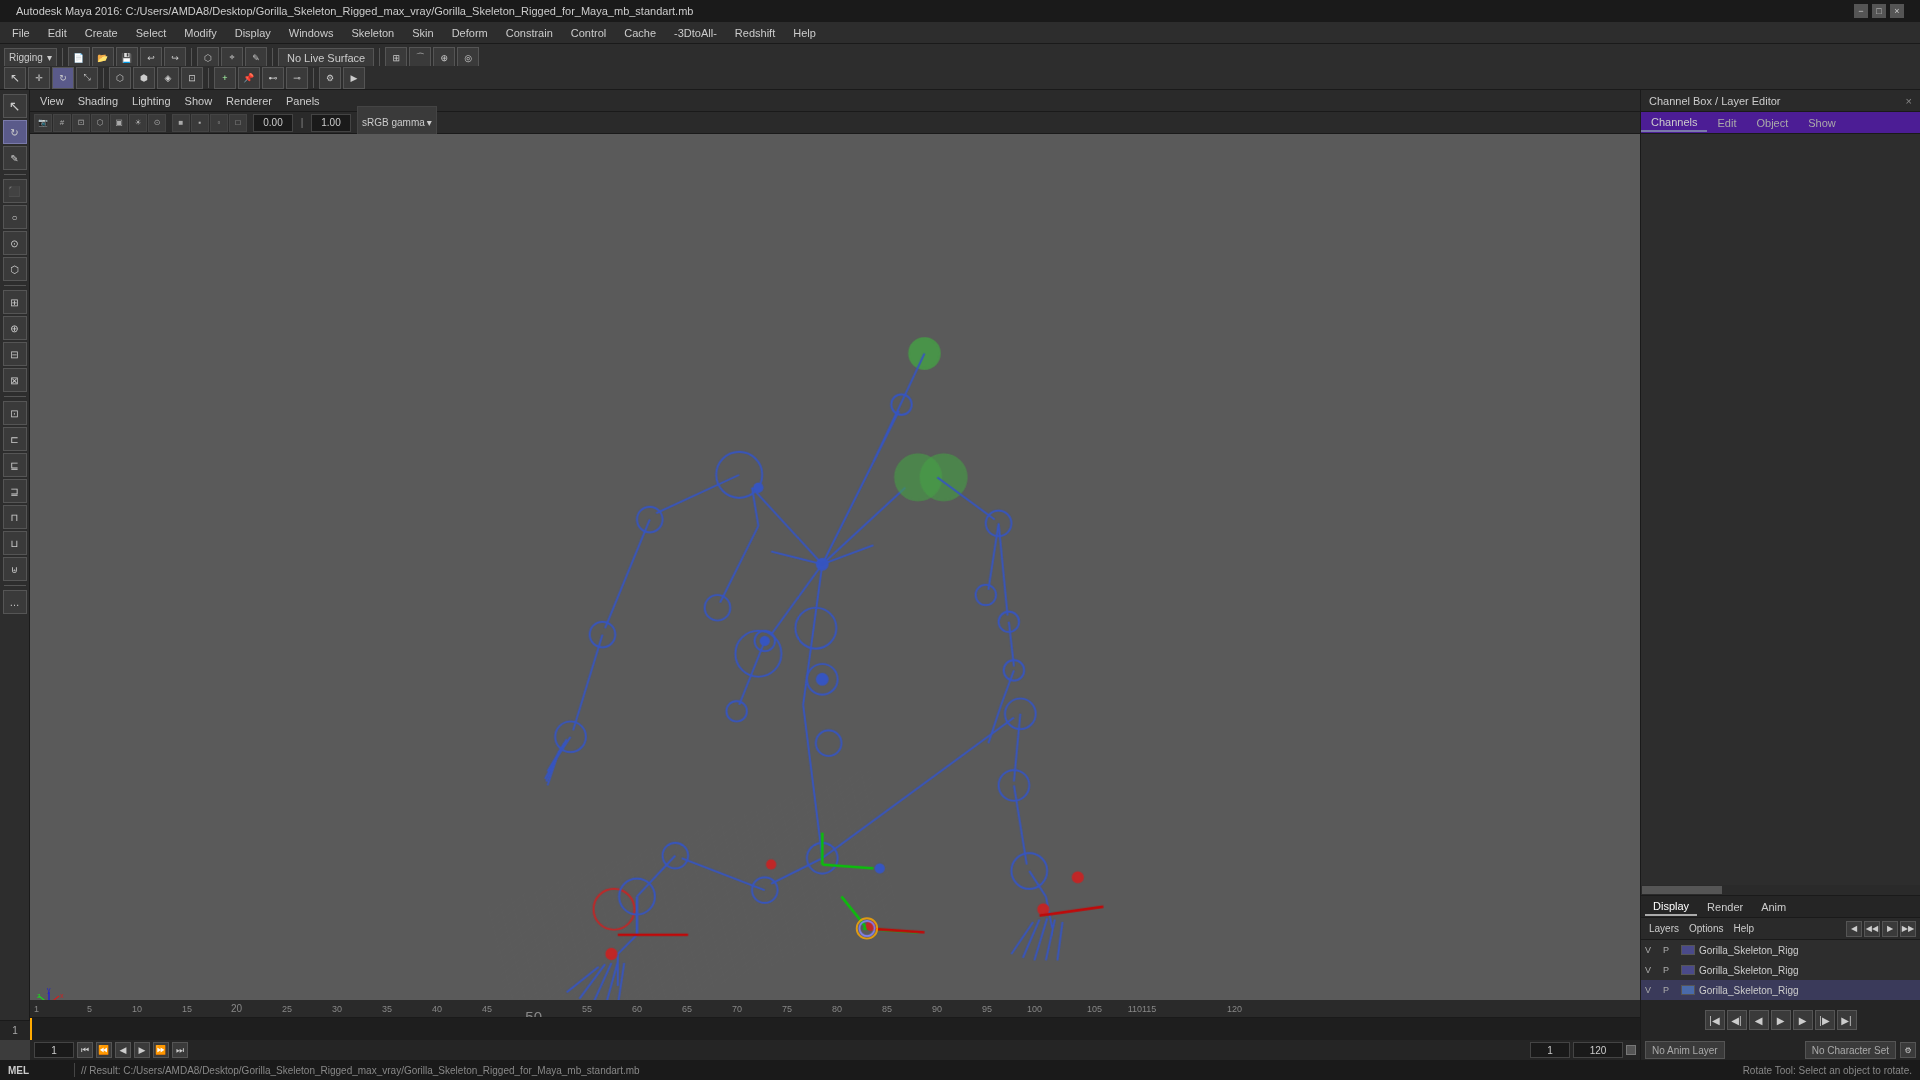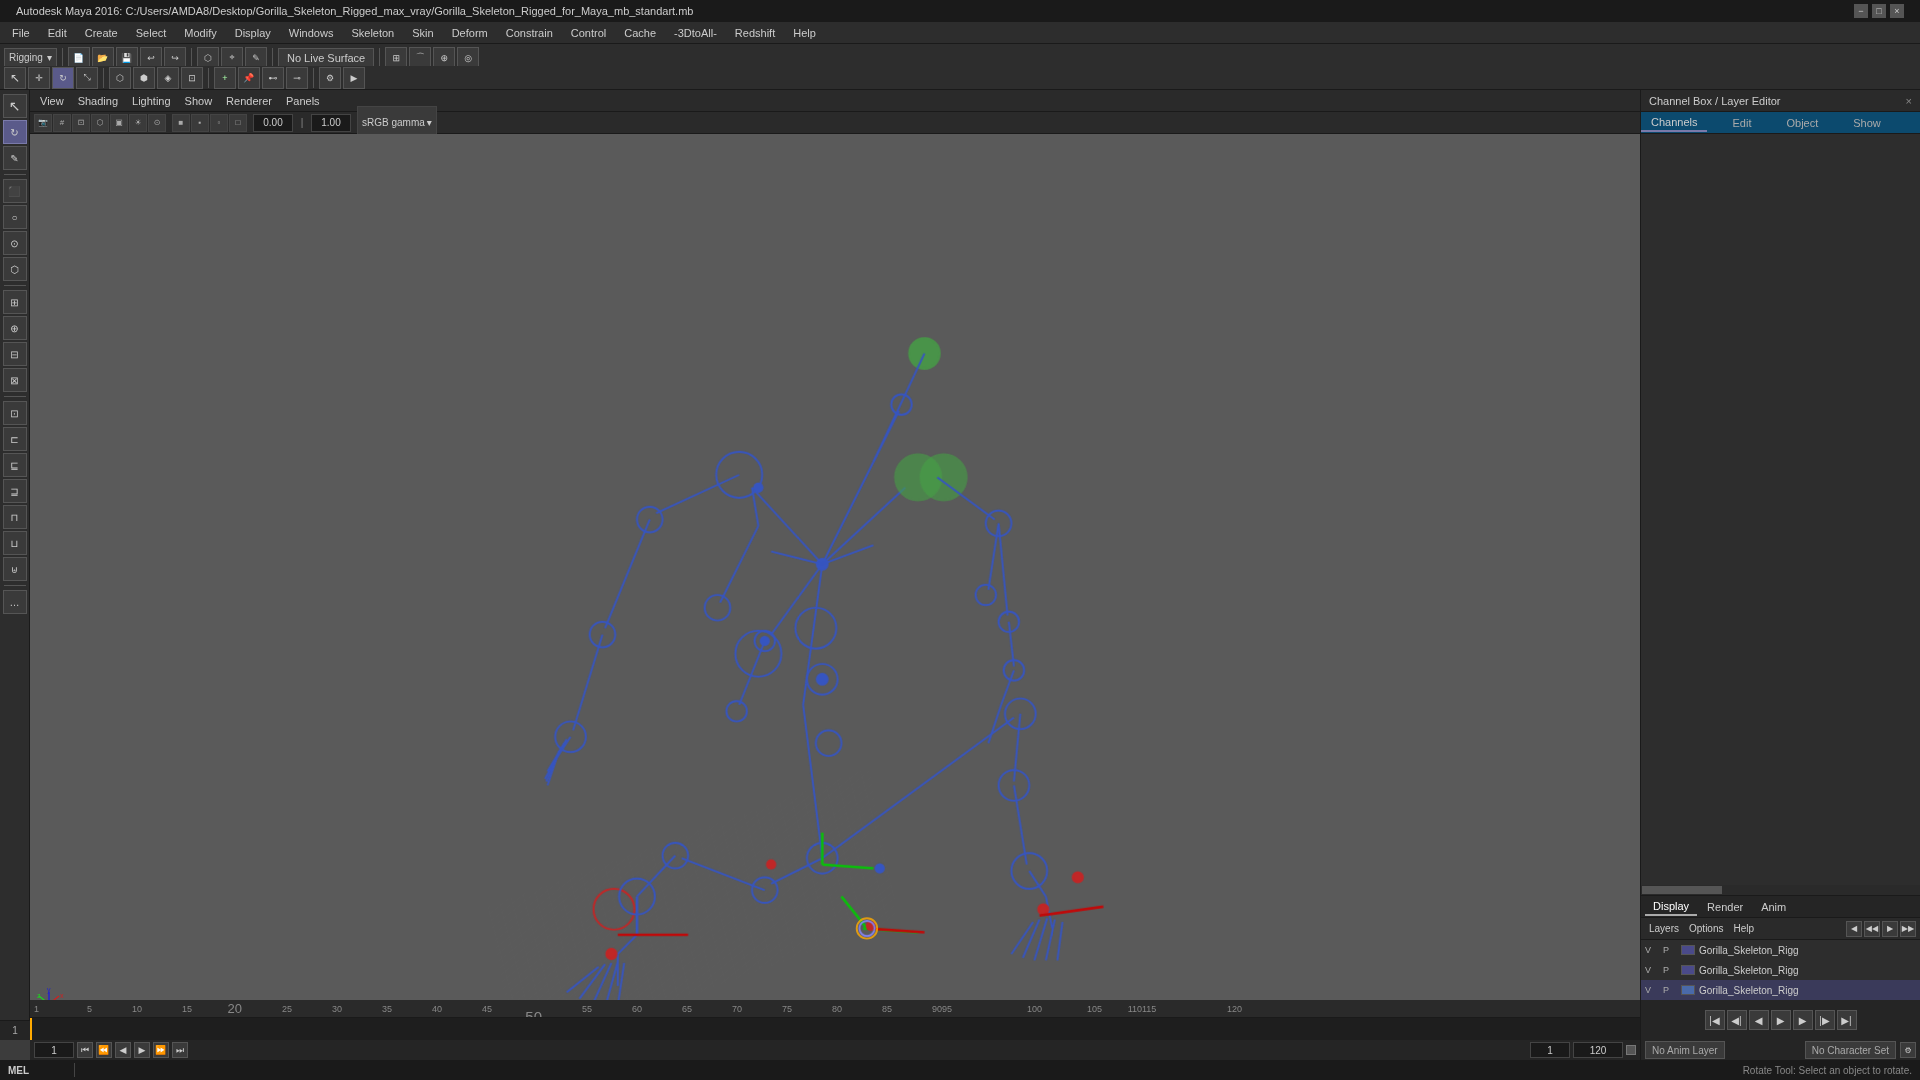--- a/index.html
+++ b/index.html
@@ -107,23 +107,22 @@
     
     #right-panel {
       width: 280px; background: #2d2d2d; border-left: 1px solid #1a1a1a;
       display: flex; flex-direction: column;
     }
     #right-panel-header {
       height: 22px; background: #2a2a2a; display: flex; align-items: center;
       justify-content: space-between; padding: 0 8px; border-bottom: 1px solid #1a1a1a;
     }
     #right-panel-tabs {
-      height: 22px; background: #0c4a6e; display: flex; align-items: center;
+      height: 22px; background: #4c1d95; display: flex; align-items: center;
       border-bottom: 1px solid #1a1a1a;
-      gap: 15px;
     }
     .right-tab { padding: 2px 10px; cursor: pointer; color: #aaa; font-size: 11px; }
     .right-tab.active { color: #ccc; border-bottom: 2px solid #7a7aaa; }
     #channel-box-content { flex: 1; background: #2d2d2d; overflow: hidden; }
 
     
     #layer-panel { background: #2d2d2d; border-top: 1px solid #1a1a1a; }
     #layer-header {
       height: 22px; background: #252525; display: flex; align-items: center;
       border-bottom: 1px solid #1a1a1a; padding: 0 4px; gap: 2px;
@@ -577,36 +576,36 @@
 </div>
 
 <div id="bottom-area">
 
   <div id="timeline-area">
     <div id="timeline-ruler-row">
       <span style="display:inline-block;width:8px;font-size:9px;color:#888;">1</span>
       <span style="display:inline-block;width:50px;font-size:9px;color:#888;text-align:right;">5</span>
       <span style="display:inline-block;width:50px;font-size:9px;color:#888;text-align:right;">10</span>
       <span style="display:inline-block;width:50px;font-size:9px;color:#888;text-align:right;">15</span>
-      <span style="display:inline-block;width:50px;font-size:13px;color:#888;text-align:right;">20</span>
+      <span style="display:inline-block;width:50px;font-size:10px;color:#888;text-align:right;">20</span>
       <span style="display:inline-block;width:50px;font-size:9px;color:#888;text-align:right;">25</span>
       <span style="display:inline-block;width:50px;font-size:9px;color:#888;text-align:right;">30</span>
       <span style="display:inline-block;width:50px;font-size:9px;color:#888;text-align:right;">35</span>
       <span style="display:inline-block;width:50px;font-size:9px;color:#888;text-align:right;">40</span>
       <span style="display:inline-block;width:50px;font-size:9px;color:#888;text-align:right;">45</span>
       <span style="display:inline-block;width:50px;font-size:15px;color:#888;text-align:right;margin-top:15px;">50</span>
       <span style="display:inline-block;width:50px;font-size:9px;color:#888;text-align:right;">55</span>
       <span style="display:inline-block;width:50px;font-size:9px;color:#888;text-align:right;">60</span>
       <span style="display:inline-block;width:50px;font-size:9px;color:#888;text-align:right;">65</span>
       <span style="display:inline-block;width:50px;font-size:9px;color:#888;text-align:right;">70</span>
       <span style="display:inline-block;width:50px;font-size:9px;color:#888;text-align:right;">75</span>
       <span style="display:inline-block;width:50px;font-size:9px;color:#888;text-align:right;">80</span>
       <span style="display:inline-block;width:50px;font-size:9px;color:#888;text-align:right;">85</span>
       <span style="display:inline-block;width:50px;font-size:9px;color:#888;text-align:right;">90</span>
-      <span style="display:inline-block;width:50px;font-size:9px;color:#888;text-align:left;">95</span>
+      <span style="display:inline-block;width:50px;font-size:9px;color:#888;text-align:right;">95</span>
       <span style="display:inline-block;width:50px;font-size:9px;color:#888;text-align:right;">100</span>
       <span style="display:inline-block;width:50px;font-size:9px;color:#888;text-align:right;padding-left:45px;">105</span>
       <span style="display:inline-block;width:50px;font-size:9px;color:#888;text-align:right;">110</span>
       <span style="display:inline-block;width:50px;font-size:9px;color:#888;text-align:left;">115</span>
       <span style="display:inline-block;width:50px;font-size:9px;color:#888;text-align:right;">120</span>
     </div>
     <div id="timeline-track-row">
 
       <div style="position:absolute;left:0;top:0;width:2px;height:100%;background:#ffaa00;"></div>
     </div>
@@ -643,20 +642,21 @@
       </div>
       <div class="tl-field" style="width:45px;">
         <span>200</span>
       </div>
     </div>
   </div>
 
   <div id="statusbar-row">
     <span id="statusbar-mel">MEL</span>
     <div style="width:1px;height:14px;background:#444;margin:0 6px;"></div>
+    <span id="statusbar-result">// Result: C:/Users/AMDA8/Desktop/Gorilla_Skeleton_Rigged_max_vray/Gorilla_Skeleton_Rigged_for_Maya_mb_standart.mb</span>
     <div style="flex:1"></div>
     <span id="statusbar-hint">Rotate Tool: Select an object to rotate.</span>
   </div>
 
   <div id="left-frame-num">
     <span>1</span>
   </div>
 </div>
 
 <div style="position:absolute;right:0;bottom:20px;height:20px;background:#252525;width:280px;display:flex;align-items:center;padding:0 4px;gap:4px;border-left:1px solid #1a1a1a;">

